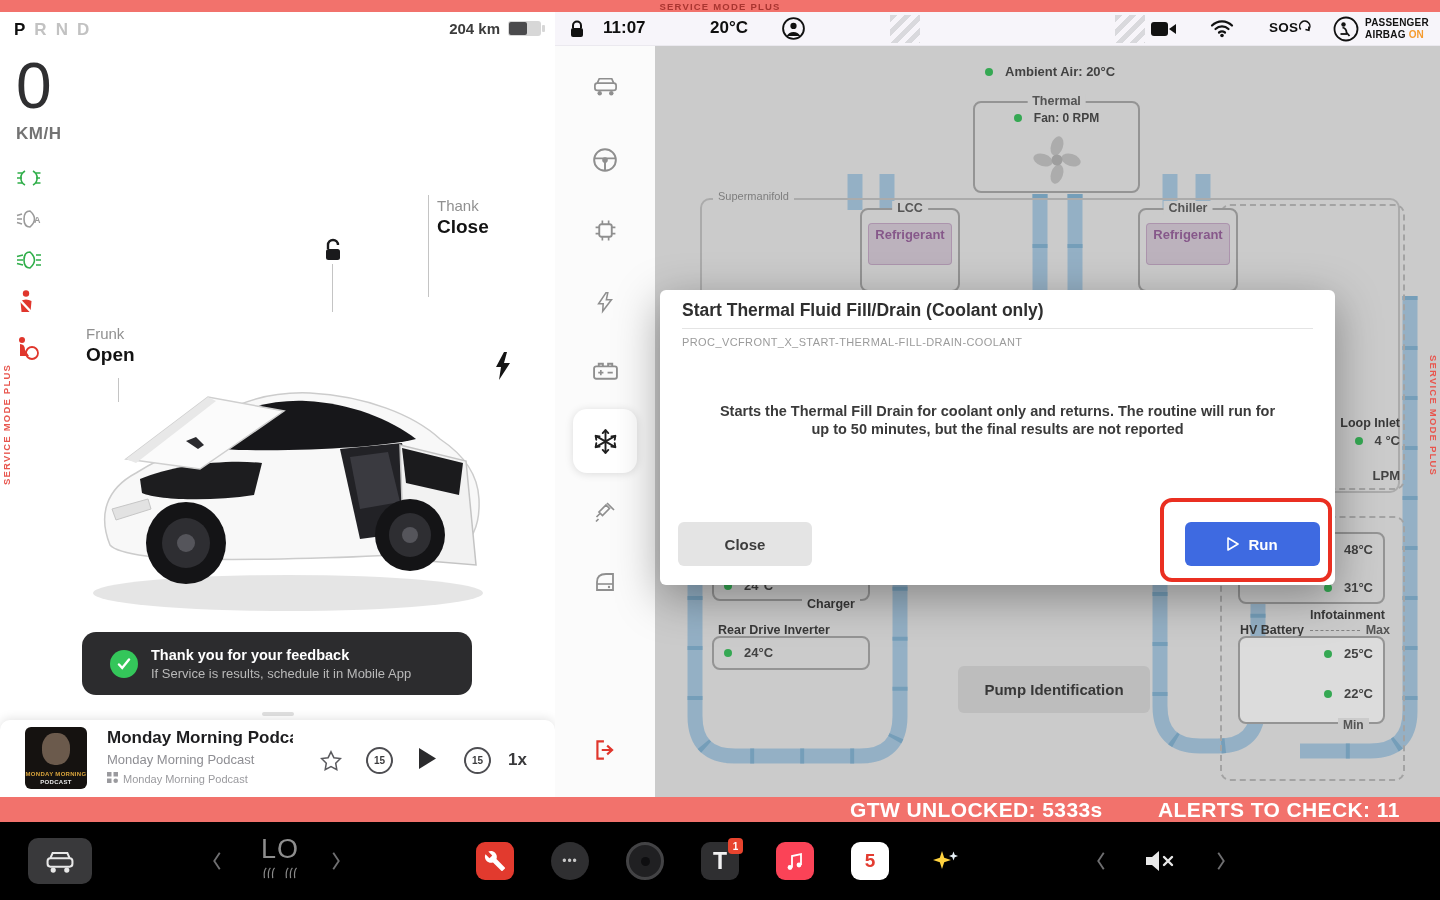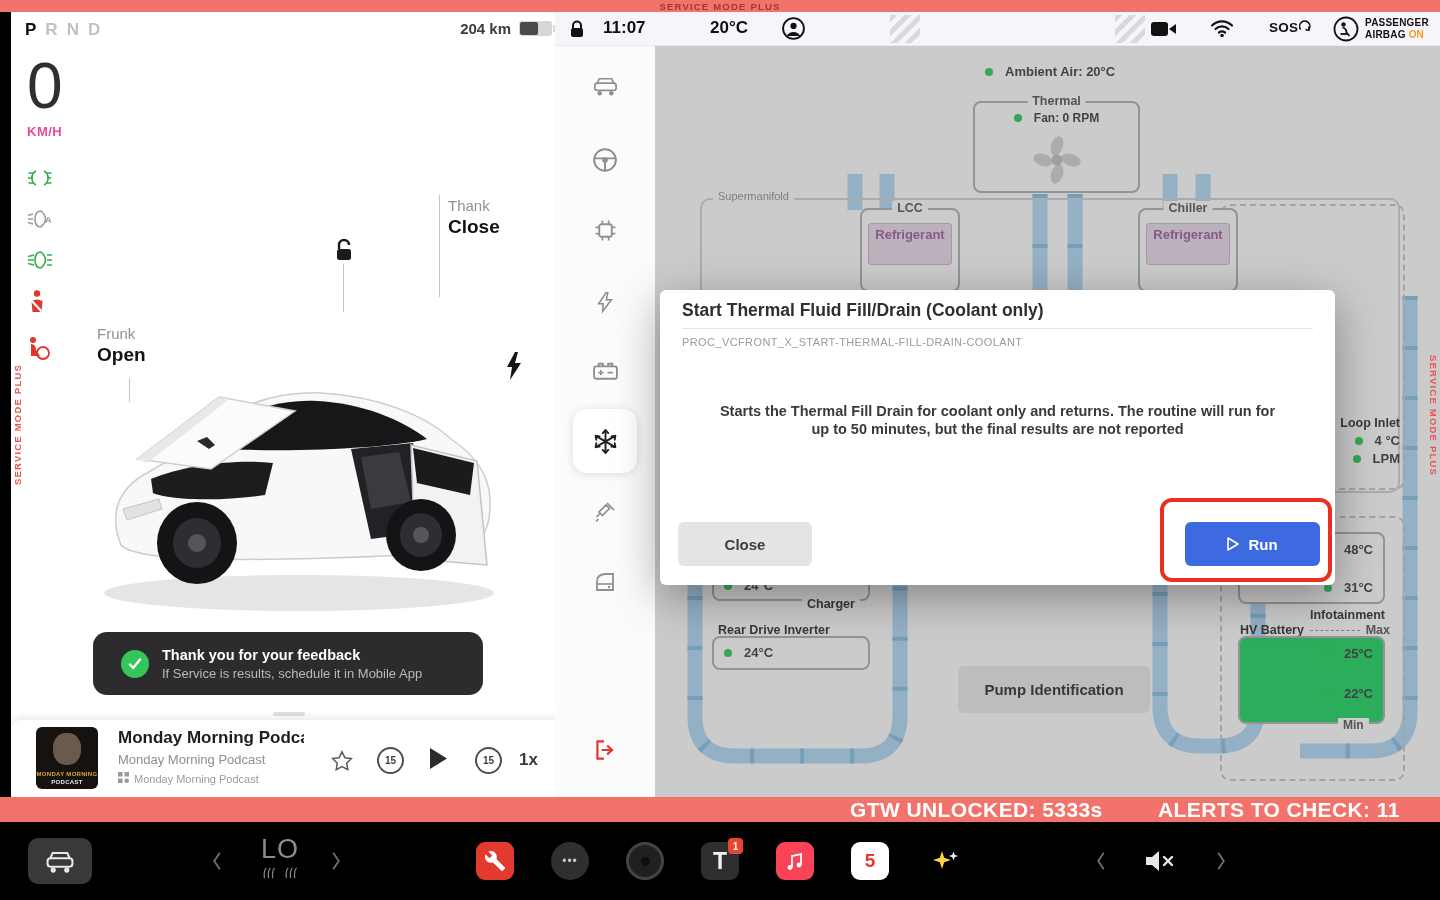--- a/index.html
+++ b/index.html
@@ -13,30 +13,30 @@
     display:flex; align-items:center; justify-content:center; z-index:30; }
   .top-banner span { font-size:9.5px; font-weight:bold; letter-spacing:1.2px; color:#a93530; }
   .vtext { writing-mode:vertical-rl; color:#e8564e; font-size:9.5px; font-weight:bold;
     letter-spacing:1.2px; z-index:30; }
   .vtext.leftside { transform:rotate(180deg); }
   .bottom-banner { left:0; top:797px; width:1440px; height:25px; background:#f2726c; z-index:25; }
   .bottom-banner span { position:absolute; top:50%; transform:translateY(-50%);
     font-size:21px; font-weight:bold; color:#fff; letter-spacing:.4px; white-space:nowrap; }
 
   
-  .left-panel { left:11px; top:12px; width:555px; height:785px; background:#fff; overflow:hidden; }
+  .left-panel { left:0; top:12px; width:555px; height:785px; background:#fff; overflow:hidden; }
   .gear span { font-size:17px; font-weight:600; color:#c2c2c2; margin-right:9px; }
   .gear span.active { color:#0f0f0f; }
   .range { display:flex; align-items:center; gap:8px; }
   .range .val { font-size:15px; font-weight:600; color:#3c3c3c; }
   .batt { position:relative; width:33px; height:15px; background:#d7d7d7; border-radius:3px; display:inline-block; }
   .batt .fill { position:absolute; left:1px; top:1px; width:18px; height:13px; background:#4a4a4c; border-radius:2px; }
   .batt .nub { position:absolute; right:-4px; top:4px; width:3px; height:7px; background:#d7d7d7; border-radius:1px; }
   .speed { font-size:64px; font-weight:300; color:#2f2f31; line-height:1; }
-  .speed-unit { font-size:13px; font-weight:bold; color:#ec4899; letter-spacing:.5px; }
+  .speed-unit { font-size:17px; font-weight:bold; color:#737373; letter-spacing:.5px; }
   .tellcol { display:flex; flex-direction:column; gap:13px; }
   .lbl-sub { font-size:15px; color:#909090; }
   .lbl-state { font-size:19px; font-weight:600; color:#121212; margin-top:2px; }
   .pline { background:#c4c4c4; width:1px; }
   .toast { background:#2c2c2e; border-radius:14px; display:flex; align-items:center;
     padding-left:28px; gap:13px; }
   .toast .check { width:28px; height:28px; border-radius:50%; background:#34c65a;
     display:flex; align-items:center; justify-content:center; flex:none; }
   .toast .t1 { font-size:14.5px; font-weight:600; color:#fff; }
   .toast .t2 { font-size:13px; color:#b9b9b9; margin-top:3px; }
@@ -456,21 +456,21 @@
         <span class="dg-label" style="left:50%; top:-9px; transform:translateX(-50%);">Chiller</span>
         <div class="chip-purple">Refrigerant</div>
       </div>
 
       <div class="abs" style="left:655px; top:370px; width:90px; text-align:right; z-index:2;">
         <div class="rt">Loop Inlet</div>
         <div class="dg-row" style="justify-content:flex-end; margin-top:3px;">
             <span class="gdot"></span>
             <span>4 °C</span>
           </div>
-        <div class="dg-row" style="justify-content:flex-end; margin-top:3px;">
+        <div class="dg-row" style="justify-content:space-between; margin-top:20px;">
             <span class="gdot"></span>
             <span>LPM</span>
           </div>
       </div>
 
       <div class="dg-box" style="left:57px; top:525px; width:158px; height:30px; background:#eaeaea;">
         <div class="dg-row" style="position:absolute; left:10px; top:5px;">
             <span class="gdot"></span>
             <span>24°C</span>
           </div>
@@ -496,21 +496,21 @@
             <span class="gdot"></span>
             <span>31°C</span>
           </div>
       </div>
       <div class="abs rt" style="left:583px; top:562px; width:147px; text-align:right; z-index:2;">Infotainment</div>
       <div class="abs" style="left:585px; top:577px; width:150px; display:flex; align-items:center; z-index:2;">
         <span class="rt">HV Battery</span>
         <span style="flex:1; border-top:1px dashed #8f8f8f; margin:0 6px;"></span>
         <span class="rt" style="font-weight:600; color:#555;">Max</span>
       </div>
-      <div class="dg-box" style="left:583px; top:590px; width:147px; height:88px; background:#22c55e;">
+      <div class="dg-box" style="left:583px; top:590px; width:147px; height:88px; background:#ffffff;">
         <div class="dg-row" style="position:absolute; right:10px; top:8px;">
             <span class="gdot"></span>
             <span>25°C</span>
           </div>
         <div class="dg-row" style="position:absolute; right:10px; top:48px;">
             <span class="gdot"></span>
             <span>22°C</span>
           </div>
         <span class="dg-label" style="left:98px; top:80px; font-weight:600; color:#555; font-size:12px;">Min</span>
       </div>

